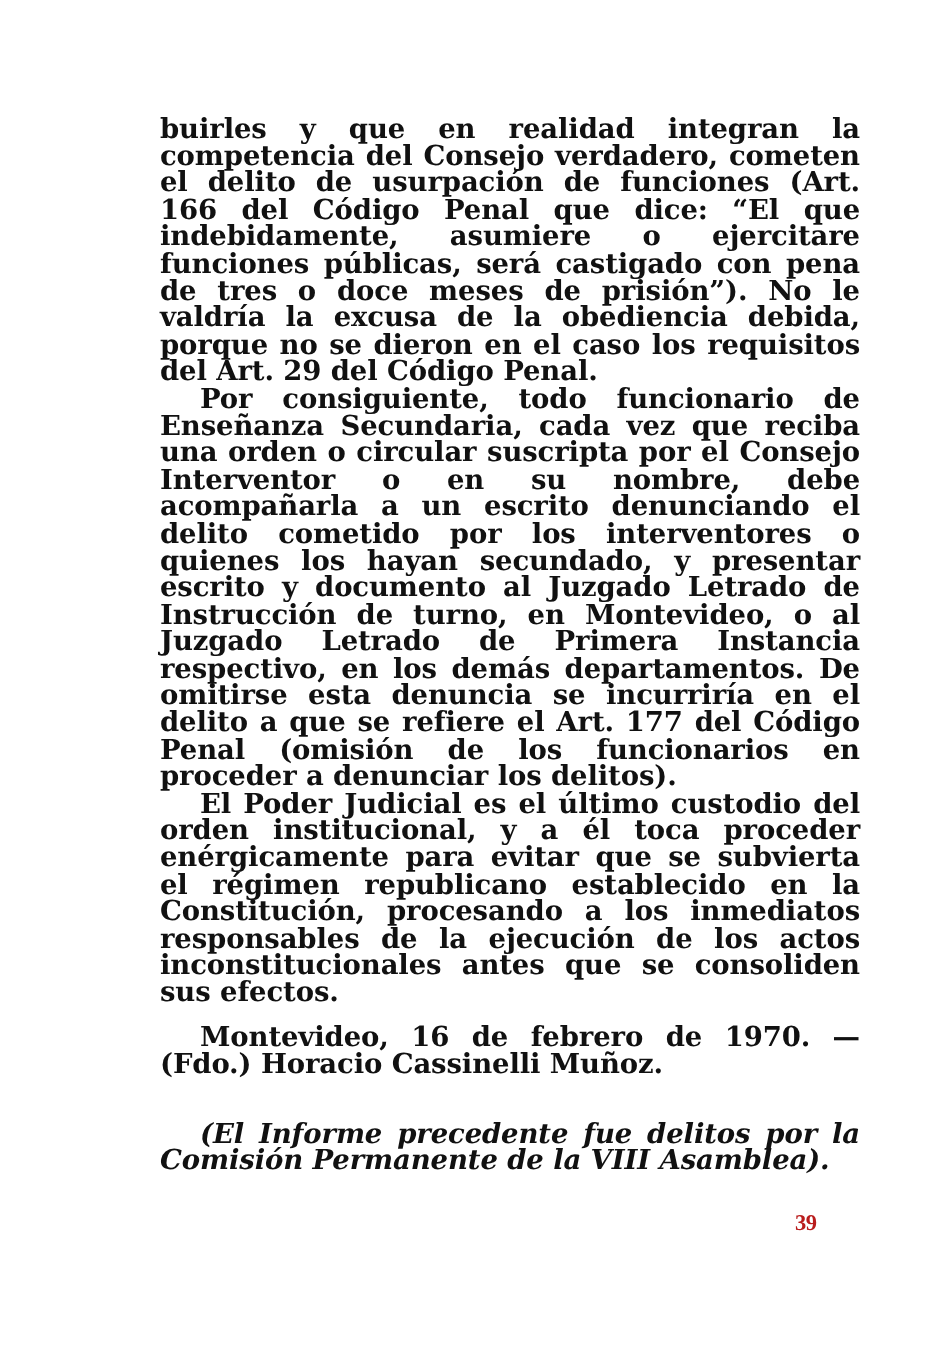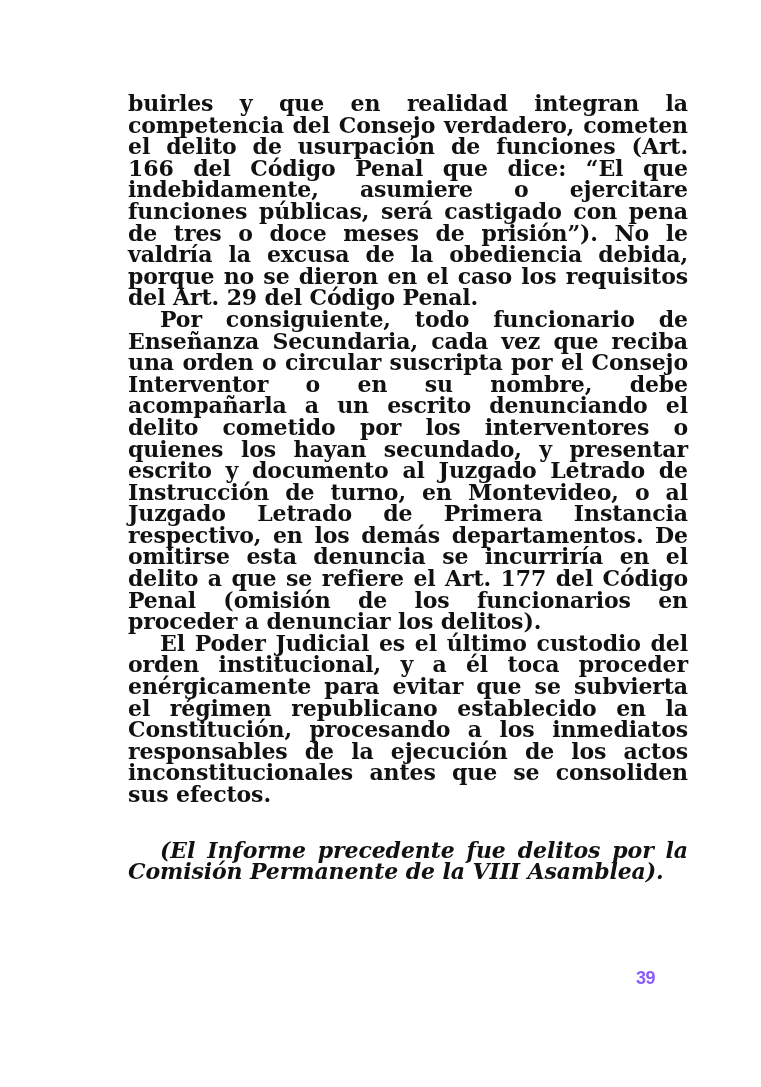--- a/index.html
+++ b/index.html
@@ -39,30 +39,31 @@
       margin-top: 14px !important;
     }
     .note {
       margin-top: 34px !important;
       font-style: italic;
     }
     .page-number {
       position: absolute;
       left: 636px;
       top: 968px;
-      font-family: Liberation Sans, sans-serif;
+      font-family: Liberation Serif, serif;
       font-weight: bold;
       font-size: 18px;
-      color: #8b5cf6;
+      color: #b91c1c;
       letter-spacing: -0.5px;
     }
   </style>
 </head>
 <body>
 
 <div class="page">
   <p>buirles y que en realidad integran la competencia del Consejo verdadero, cometen el delito de usurpación de funciones (Art. 166 del Código Penal que dice: “El que indebidamente, asumiere o ejercitare funciones públicas, será castigado con pena de tres o doce meses de prisión”). No le valdría la excusa de la obediencia debida, porque no se dieron en el caso los requisitos del Art. 29 del Código Penal.</p>
   <p class="indent">Por consiguiente, todo funcionario de Enseñanza Secundaria, cada vez que reciba una orden o circular suscripta por el Consejo Interventor o en su nombre, debe acompañarla a un escrito denunciando el delito cometido por los interventores o quienes los hayan secundado, y presentar escrito y documento al Juzgado Letrado de Instrucción de turno, en Montevideo, o al Juzgado Letrado de Primera Instancia respectivo, en los demás departamentos. De omitirse esta denuncia se incurriría en el delito a que se refiere el Art. 177 del Código Penal (omisión de los funcionarios en proceder a denunciar los delitos).</p>
   <p class="indent">El Poder Judicial es el último custodio del orden institucional, y a él toca proceder enérgicamente para evitar que se subvierta el régimen republicano establecido en la Constitución, procesando a los inmediatos responsables de la ejecución de los actos inconstitucionales antes que se consoliden sus efectos.</p>
+  <p class="indent signature">Montevideo, 16 de febrero de 1970. — (Fdo.) Horacio Cassinelli Muñoz.</p>
   <p class="indent note">(El Informe precedente fue delitos por la Comisión Permanente de la VIII Asamblea).</p>
 </div>
 
 <div class="page-number">39</div>
 
 </body></html>

